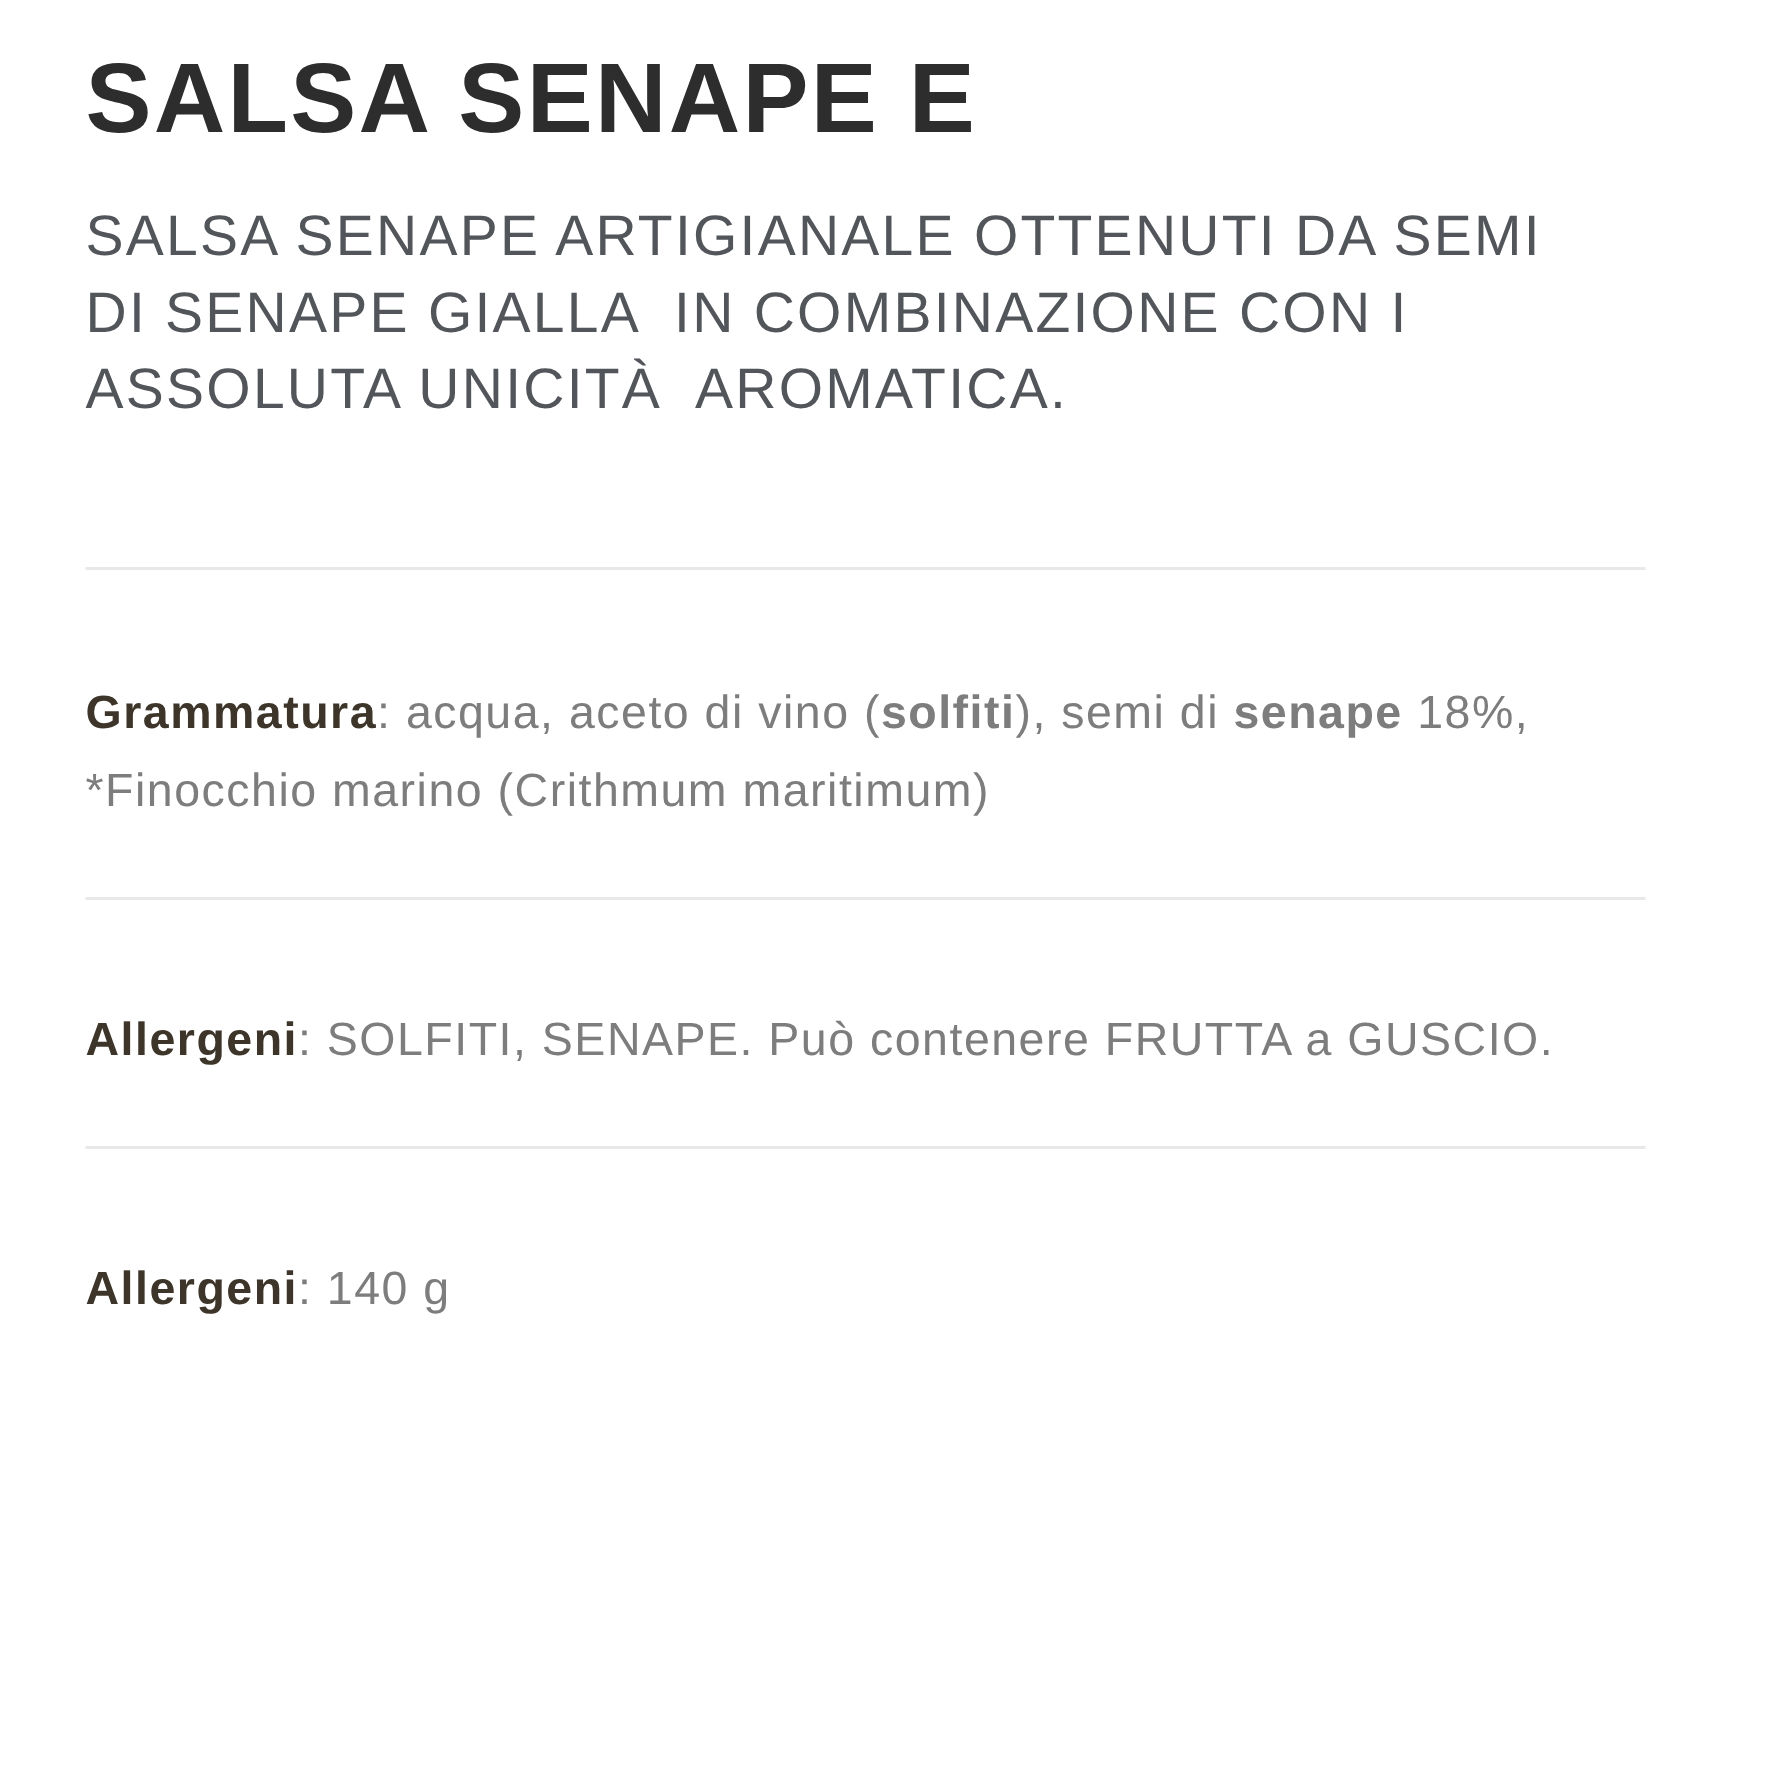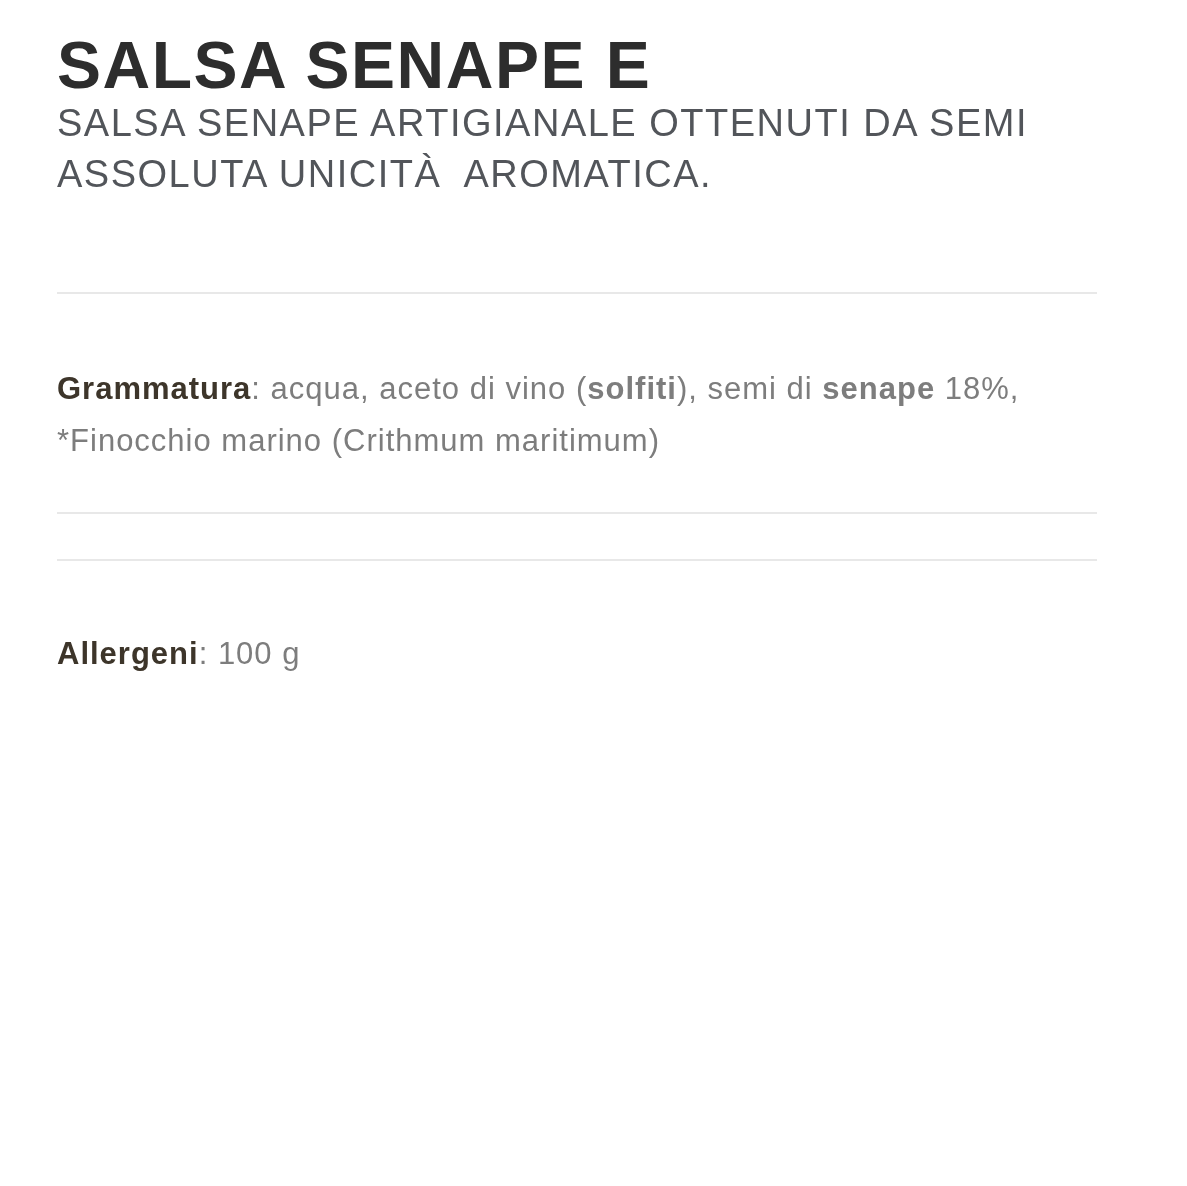--- a/index.html
+++ b/index.html
@@ -25,20 +25,21 @@
   .product-title {
     font-size: 66px;
     line-height: 65px;
     font-weight: 700;
     letter-spacing: 1.5px;
     color: var(--c-title);
     text-transform: uppercase;
   }
   .product-title .text-line { white-space: pre; }
   .product-description {
+    margin-top: 35px;
     font-size: 38px;
     line-height: 51px;
     font-weight: 400;
     letter-spacing: 1.5px;
     color: var(--c-description);
     text-transform: uppercase;
   }
   .product-description .text-line { white-space: pre; }
   .divider {
     border: 0;
@@ -67,30 +68,32 @@
 <body>
 
 <div class="page">
 
   <h1 class="product-title">
       <div class="text-line">SALSA SENAPE E</div>
     </h1>
 
   <div class="product-description">
       <div class="text-line">SALSA SENAPE ARTIGIANALE OTTENUTI DA SEMI</div>
+      <div class="text-line">DI SENAPE GIALLA  IN COMBINAZIONE CON I</div>
       <div class="text-line">ASSOLUTA UNICITÀ  AROMATICA.</div>
     </div>
 
   <hr class="divider divider-1">
 
   <div class="ingredients-block">
     <div class="info-line"><span class="seg-bold seg-label">Grammatura</span><span>: acqua, aceto di vino (</span><span class="seg-bold">solfiti</span><span>), semi di </span><span class="seg-bold">senape</span><span> 18%,</span></div>
     <div class="info-line ingredients-note">*Finocchio marino (Crithmum maritimum)</div>
   </div>
 
   <hr class="divider divider-2">
 
+  <div class="info-line allergens-line"><span class="seg-bold seg-label">Allergeni</span><span>: SOLFITI, SENAPE. Può contenere FRUTTA a GUSCIO.</span></div>
 
   <hr class="divider divider-3">
 
-  <div class="info-line weight-line"><span class="seg-bold seg-label">Allergeni</span><span>: 100 g</span></div>
+  <div class="info-line weight-line"><span class="seg-bold seg-label">Allergeni</span><span>: 140 g</span></div>
 
 </div>
 
 </body></html>

